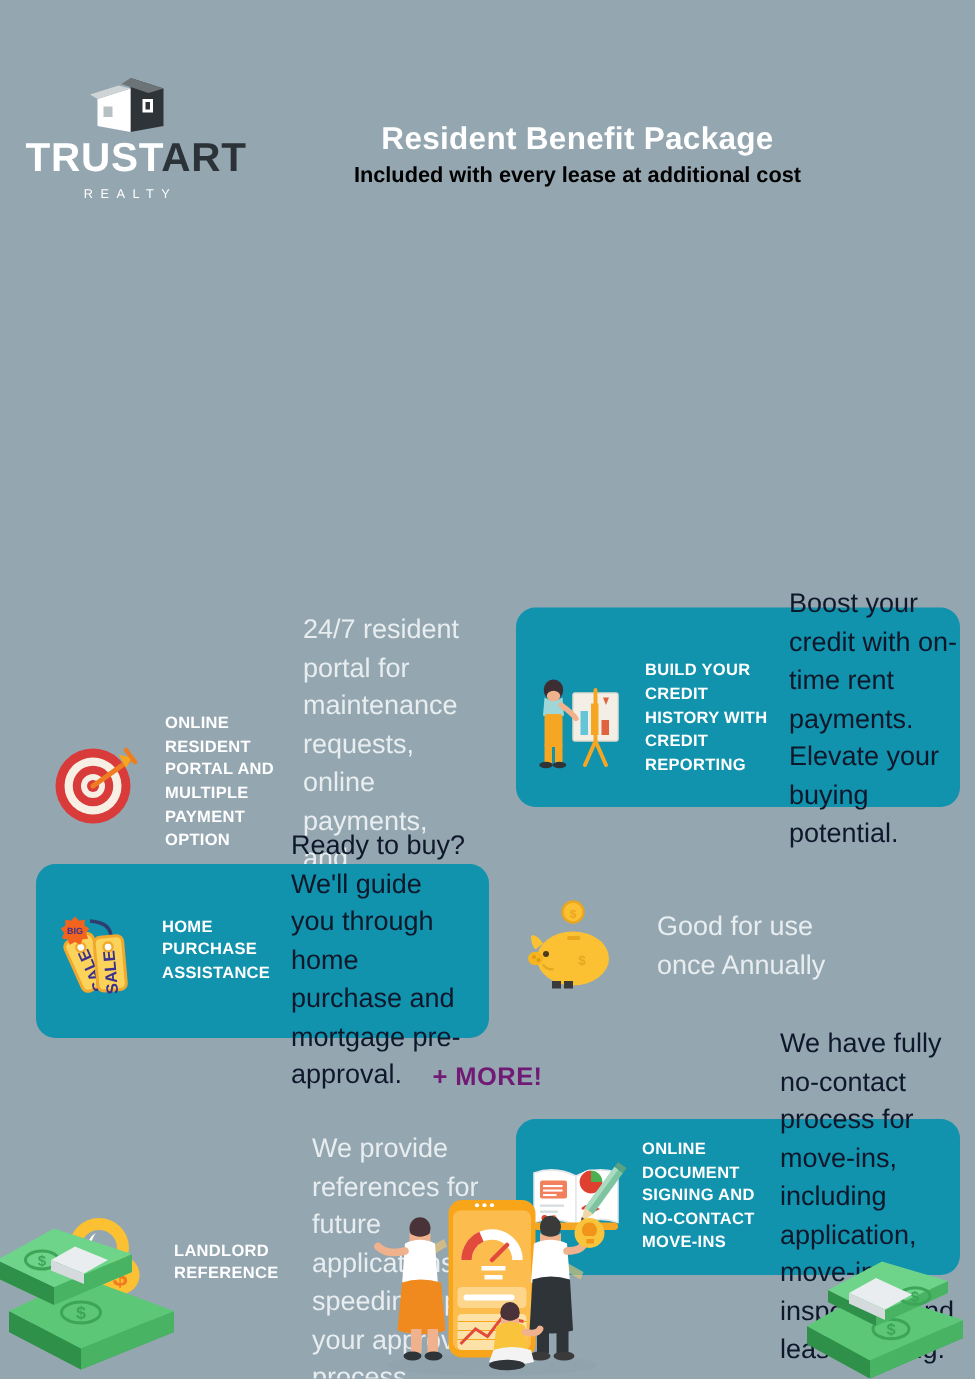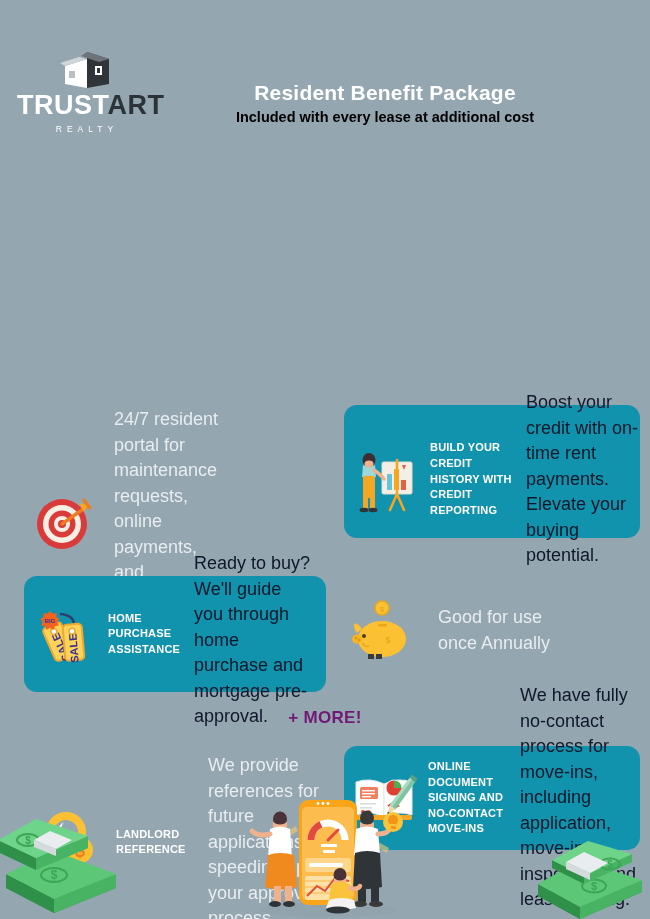--- a/index.html
+++ b/index.html
@@ -221,20 +221,21 @@
         <circle cx="34" cy="38" r="25" fill="#d93b3b"></circle>
         <circle cx="34" cy="38" r="19" fill="#f7efe4"></circle>
         <circle cx="34" cy="38" r="13.5" fill="#d93b3b"></circle>
         <circle cx="34" cy="38" r="8" fill="#f7efe4"></circle>
         <circle cx="34" cy="38" r="4" fill="#d93b3b"></circle>
         <path d="M34 38 L58 21" stroke="#f07c22" stroke-width="3.4" stroke-linecap="round" fill="none"></path>
         <path d="M51 17 L60 19 L56 26 Z" fill="#f5a623"></path>
         <path d="M56 14 L62 22" stroke="#f07c22" stroke-width="3" stroke-linecap="round"></path>
       </svg>
     </div>
+    <div class="b-title">ONLINE RESIDENT PORTAL AND MULTIPLE PAYMENT OPTION</div>
     <div class="b-desc">24/7 resident portal for maintenance requests, online payments, and document access.</div>
   </div>
 
   <div class="row card" id="row-credit">
     <div class="icon-box">
       <svg viewBox="0 0 72 72">
         <rect x="30" y="18" width="30" height="32" rx="1.5" fill="#f3efe6" stroke="#e2dccd" stroke-width="1"></rect>
         <rect x="35" y="30" width="5" height="16" fill="#63c5d6"></rect>
         <rect x="42" y="25" width="5" height="21" fill="#f5a623"></rect>
         <rect x="49" y="36" width="5" height="10" fill="#e0623f"></rect>

